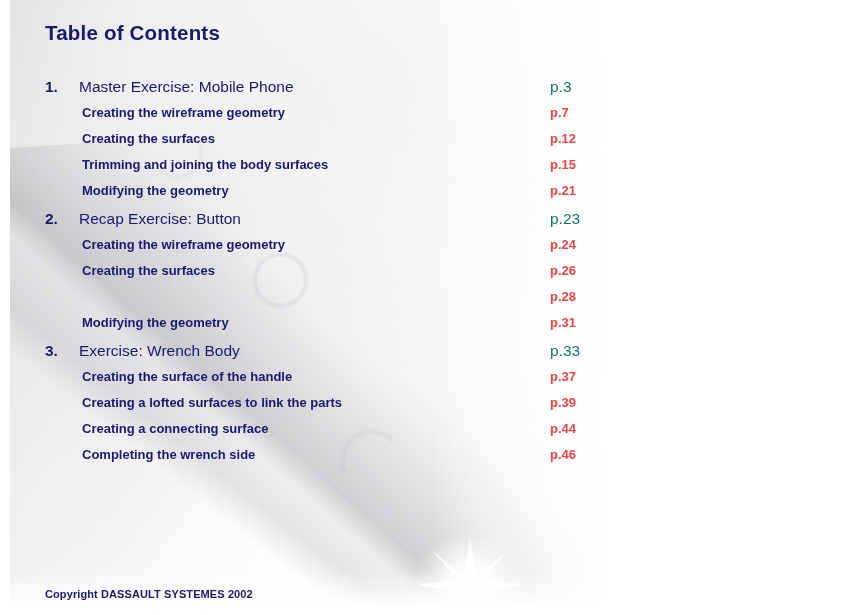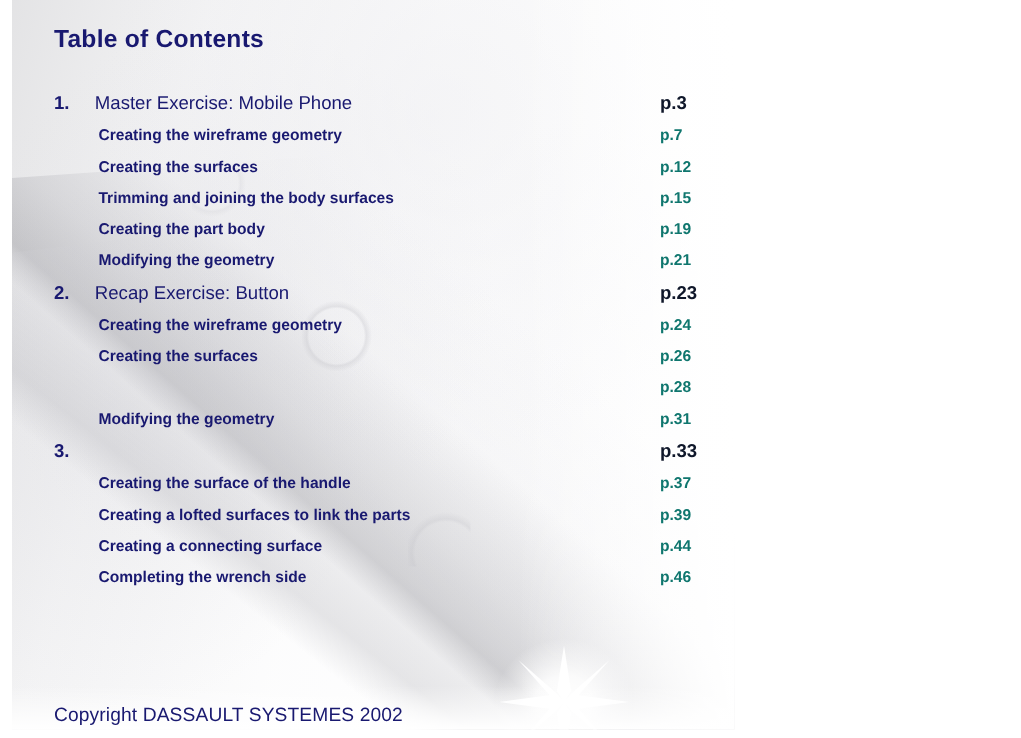--- a/index.html
+++ b/index.html
@@ -148,22 +148,22 @@
     font-size: 15.5px;
     font-weight: normal;
     color: #191970;
     white-space: nowrap;
   }
   .section-page {
     position: absolute;
     left: 550px;
     top: 0;
     font-size: 15.5px;
-    font-weight: bold;
-    color: #0f172a;
+    font-weight: normal;
+    color: #0f766e;
     white-space: nowrap;
   }
 
   .sub-item {
     position: relative;
     height: 26px;
     line-height: 26px;
     text-align: center;
   }
   .sub-label {
@@ -174,32 +174,32 @@
     font-weight: bold;
     color: #191970;
     white-space: nowrap;
   }
   .sub-page {
     position: absolute;
     left: 550px;
     top: 0;
     font-size: 13px;
     font-weight: bold;
-    color: #0f766e;
+    color: #ef4444;
     white-space: nowrap;
   }
 
   .section-gap { height: 2px; }
 
   #footer-copyright {
     position: absolute;
     left: 45px;
     top: 588px;
-    font-size: 16px;
-    font-weight: normal;
+    font-size: 11px;
+    font-weight: bold;
     color: #191970;
     letter-spacing: 0.1px;
     white-space: nowrap;
   }
   #footer-pagenum {
     position: absolute;
     left: 800px;
     top: 587px;
     font-size: 11.5px;
     font-weight: bold;
@@ -254,24 +254,20 @@
         </div>
         <div class="sub-item">
           <span class="sub-label">Creating the surfaces</span>
           <span class="sub-page">p.12</span>
         </div>
         <div class="sub-item">
           <span class="sub-label">Trimming and joining the body surfaces</span>
           <span class="sub-page">p.15</span>
         </div>
         <div class="sub-item">
-          <span class="sub-label">Creating the part body</span>
-          <span class="sub-page">p.19</span>
-        </div>
-        <div class="sub-item">
           <span class="sub-label">Modifying the geometry</span>
           <span class="sub-page">p.21</span>
         </div>
       </div>
 
       <div class="section-gap"></div>
 
       <div class="section">
         <div class="section-head">
           <span class="section-num">2.</span>
@@ -293,20 +289,21 @@
           <span class="sub-label">Modifying the geometry</span>
           <span class="sub-page">p.31</span>
         </div>
       </div>
 
       <div class="section-gap"></div>
 
       <div class="section">
         <div class="section-head">
           <span class="section-num">3.</span>
+          <span class="section-title">Exercise: Wrench Body</span>
           <span class="section-page">p.33</span>
         </div>
         <div class="sub-item">
           <span class="sub-label">Creating the surface of the handle</span>
           <span class="sub-page">p.37</span>
         </div>
         <div class="sub-item">
           <span class="sub-label">Creating a lofted surfaces to link the parts</span>
           <span class="sub-page">p.39</span>
         </div>

